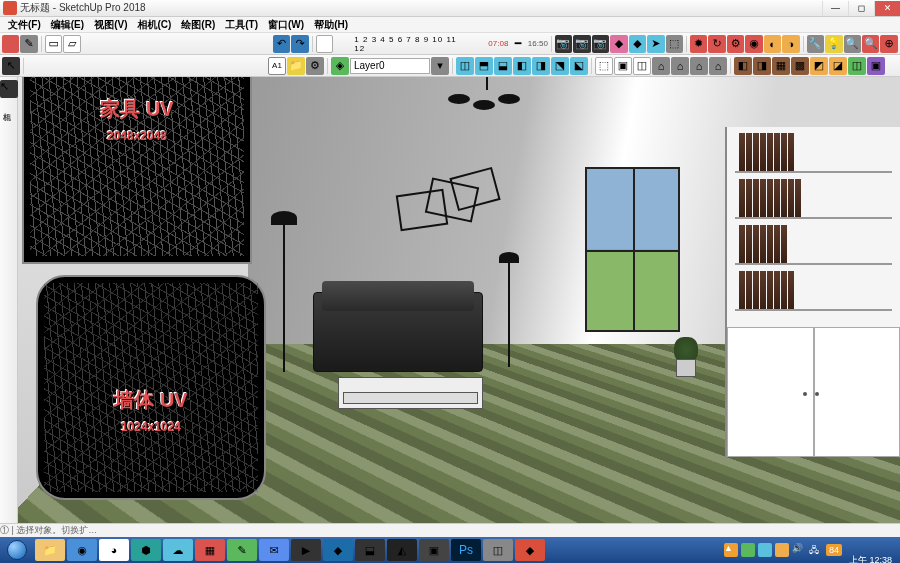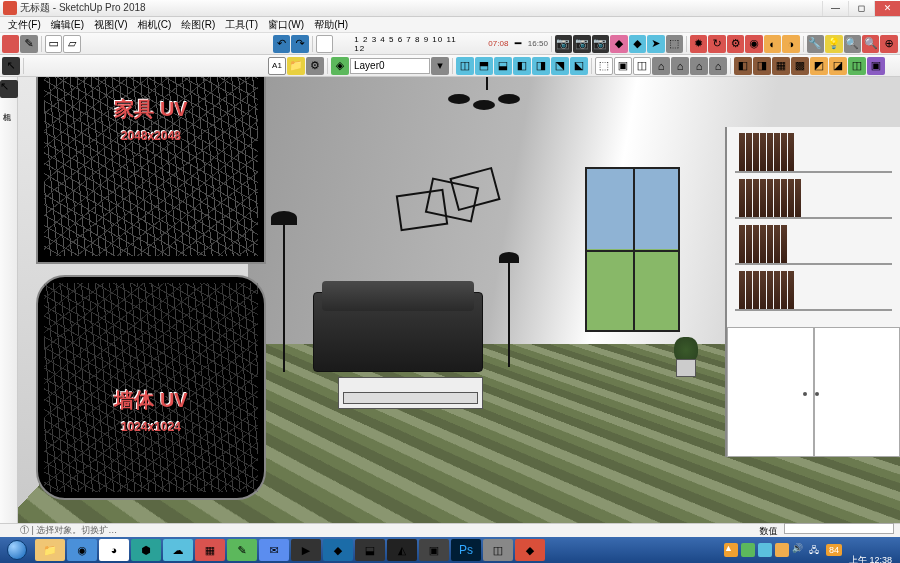--- a/index.html
+++ b/index.html
@@ -5,21 +5,21 @@
 * { margin: 0; padding: 0; box-sizing: border-box; font-family: "Microsoft YaHei", Arial, sans-serif; }
 body { width: 900px; height: 563px; overflow: hidden; background: #f0f0f0; position: relative; }
 
 .titlebar { height: 17px; background: linear-gradient(#fdfdfd, #e8e8e8); display: flex; align-items: center; border-bottom: 1px solid #ccc; font-size: 10px; }
 .titlebar .app-icon { width: 14px; height: 14px; margin: 0 3px; background: #d94f3a; border-radius: 2px; }
 .titlebar .title { flex: 1; color: #333; }
 .winbtns { display: flex; }
 .winbtn { width: 26px; height: 15px; display: flex; align-items: center; justify-content: center; font-size: 9px; border-left: 1px solid #ddd; }
 .winbtn.close { background: #d9534f; color: #fff; }
 
-.menubar { height: 16px; background: #f5f5f5; display: flex; align-items: center; font-size: 10px; padding-left: 3px; border-bottom: 1px solid #ddd; }
+.menubar { height: 16px; background: #f5f5f5; display: flex; align-items: center; font-size: 10px; padding-left: 3px; border-bottom: 1px solid #ddd; font-weight: bold; }
 .menubar span { padding: 0 5px; cursor: default; }
 
 .toolbar1 { height: 22px; background: linear-gradient(#fafafa, #ececec); border-bottom: 1px solid #ccc; display: flex; align-items: center; padding: 0 2px; gap: 1px; }
 .toolbar2 { height: 22px; background: linear-gradient(#fafafa, #ececec); border-bottom: 1px solid #ccc; display: flex; align-items: center; padding: 0 2px; gap: 1px; }
 .tbicon { width: 18px; height: 18px; border-radius: 2px; display: inline-flex; align-items: center; justify-content: center; font-size: 11px; }
 .sep { width: 1px; height: 16px; background: #ccc; margin: 0 2px; }
 .nums { font-size: 8px; letter-spacing: 1px; padding: 0 20px; }
 .layer-field { height: 16px; width: 80px; font-size: 10px; border: 1px solid #aaa; padding: 0 3px; background: #fff; }
 
 .workspace { position: absolute; top: 77px; left: 0; right: 0; bottom: 26px; background: #fff; }
@@ -58,32 +58,32 @@
 .books { position:absolute; left:12px; height:38px; display:flex; gap:1px;}
 .books span{ width:6px; background:linear-gradient(#5a3a2a,#3a2015);}
 .cabdoor { position:absolute; bottom:0; height:130px; background:#fff; border:1px solid #aaa;}
 .cabdoor::after{content:"";position:absolute; top:50%; width:4px; height:4px; border-radius:50%; background:#555;}
 .plant { position:absolute; right:200px; top:260px; width:28px; height:40px;}
 .plant .pot{ position:absolute; bottom:0; left:4px; width:20px; height:18px; background:#ccc; border:1px solid #555;}
 .plant .leaves{ position:absolute; top:0; left:2px; width:24px; height:26px; background:radial-gradient(#3a5a2a,#2a4020); border-radius:40%;}
 
 
 .uvpanel { position: absolute; background: #000; border: 2px solid #888; }
-.uv1 { left: 18px; top: -38px; width: 230px; height: 225px; padding-left: 34px; }
+.uv1 { left: 4px; top: -38px; width: 230px; height: 225px; padding-left: 34px; }
 .uv2 { left: 18px; top: 198px; width: 230px; height: 225px; border-radius: 29px; }
 .uvlines { position:absolute; inset:6px; background:
   repeating-linear-gradient(30deg, transparent 0 8px, #555 8px 9px),
   repeating-linear-gradient(-40deg, transparent 0 12px, #444 12px 13px),
   repeating-linear-gradient(85deg, transparent 0 6px, #666 6px 7px);
   opacity:0.85;}
 .uvlabel { position: absolute; left: 0; right: 0; text-align: center; font-weight: bold; font-family: serif; }
 .uvlabel .l1 { color: #e05050; font-size: 20px; text-shadow: 1px 1px 0 #000, -1px -1px 0 #fff; }
 .uvlabel .l2 { color: #e05050; font-size: 12px; text-shadow: 1px 1px 0 #000, -1px -1px 0 #fff; margin-top: 6px; }
 .status { position: absolute; left: 0; right: 0; bottom: 26px; height: 14px; background: #f3f3f3; border-top: 1px solid #ccc; font-size: 9px; display: flex; align-items: center; }
-.status .l { padding-left: 20px; color: #666; }
+.status .l { color: #666; }
 .status .r { margin-left: auto; padding-right: 6px; }
 .status .fld { display:inline-block; width:110px; height:11px; background:#fff; border:1px solid #aaa; margin-left:4px;}
 
 .taskbar { position: absolute; left: 0; right: 0; bottom: 0; height: 26px; background: linear-gradient(#3a6bb0, #1b4787); display: flex; align-items: center; }
 .startbtn { width: 34px; height: 26px; display: flex; align-items: center; justify-content: center; }
 .orb { width: 20px; height: 20px; border-radius: 50%; background: radial-gradient(circle at 30% 30%, #9ed0ff, #1064b8); border: 1px solid #0a3a70; }
 .taskicon { width: 30px; height: 22px; margin: 0 1px; border-radius: 2px; display: flex; align-items: center; justify-content: center; font-size: 11px; }
 .tray { margin-left: auto; display: flex; align-items: center; gap: 3px; padding-right: 4px; font-size: 9px; color: #fff; }
 .tray .ic { width: 14px; height: 14px; border-radius: 2px; }
 .clock { text-align: right; line-height: 1.1; font-size: 9px; color: #fff; padding: 0 4px; margin-top: 22px; }
@@ -288,24 +288,20 @@
       <div class="uvlabel" style="top:110px">
         <div class="l1">墙体 UV</div>
         <div class="l2">1024x1024</div>
       </div>
     </div>
   </div>
 </div>
 
 <div class="status">
   <span class="l">① | 选择对象。切换扩…</span>
-  <span class="r">
-    <span>数值</span>
-    <span class="fld"></span>
-  </span>
 </div>
 
 <div class="taskbar">
   <div class="startbtn">
       <div class="orb"></div>
     </div>
   <div class="taskicon" style="background:#f0c674">📁</div>
   <div class="taskicon" style="background:#4a90d9">◉</div>
   <div class="taskicon" style="background:#fff">◕</div>
   <div class="taskicon" style="background:#2aa198">⬢</div>

